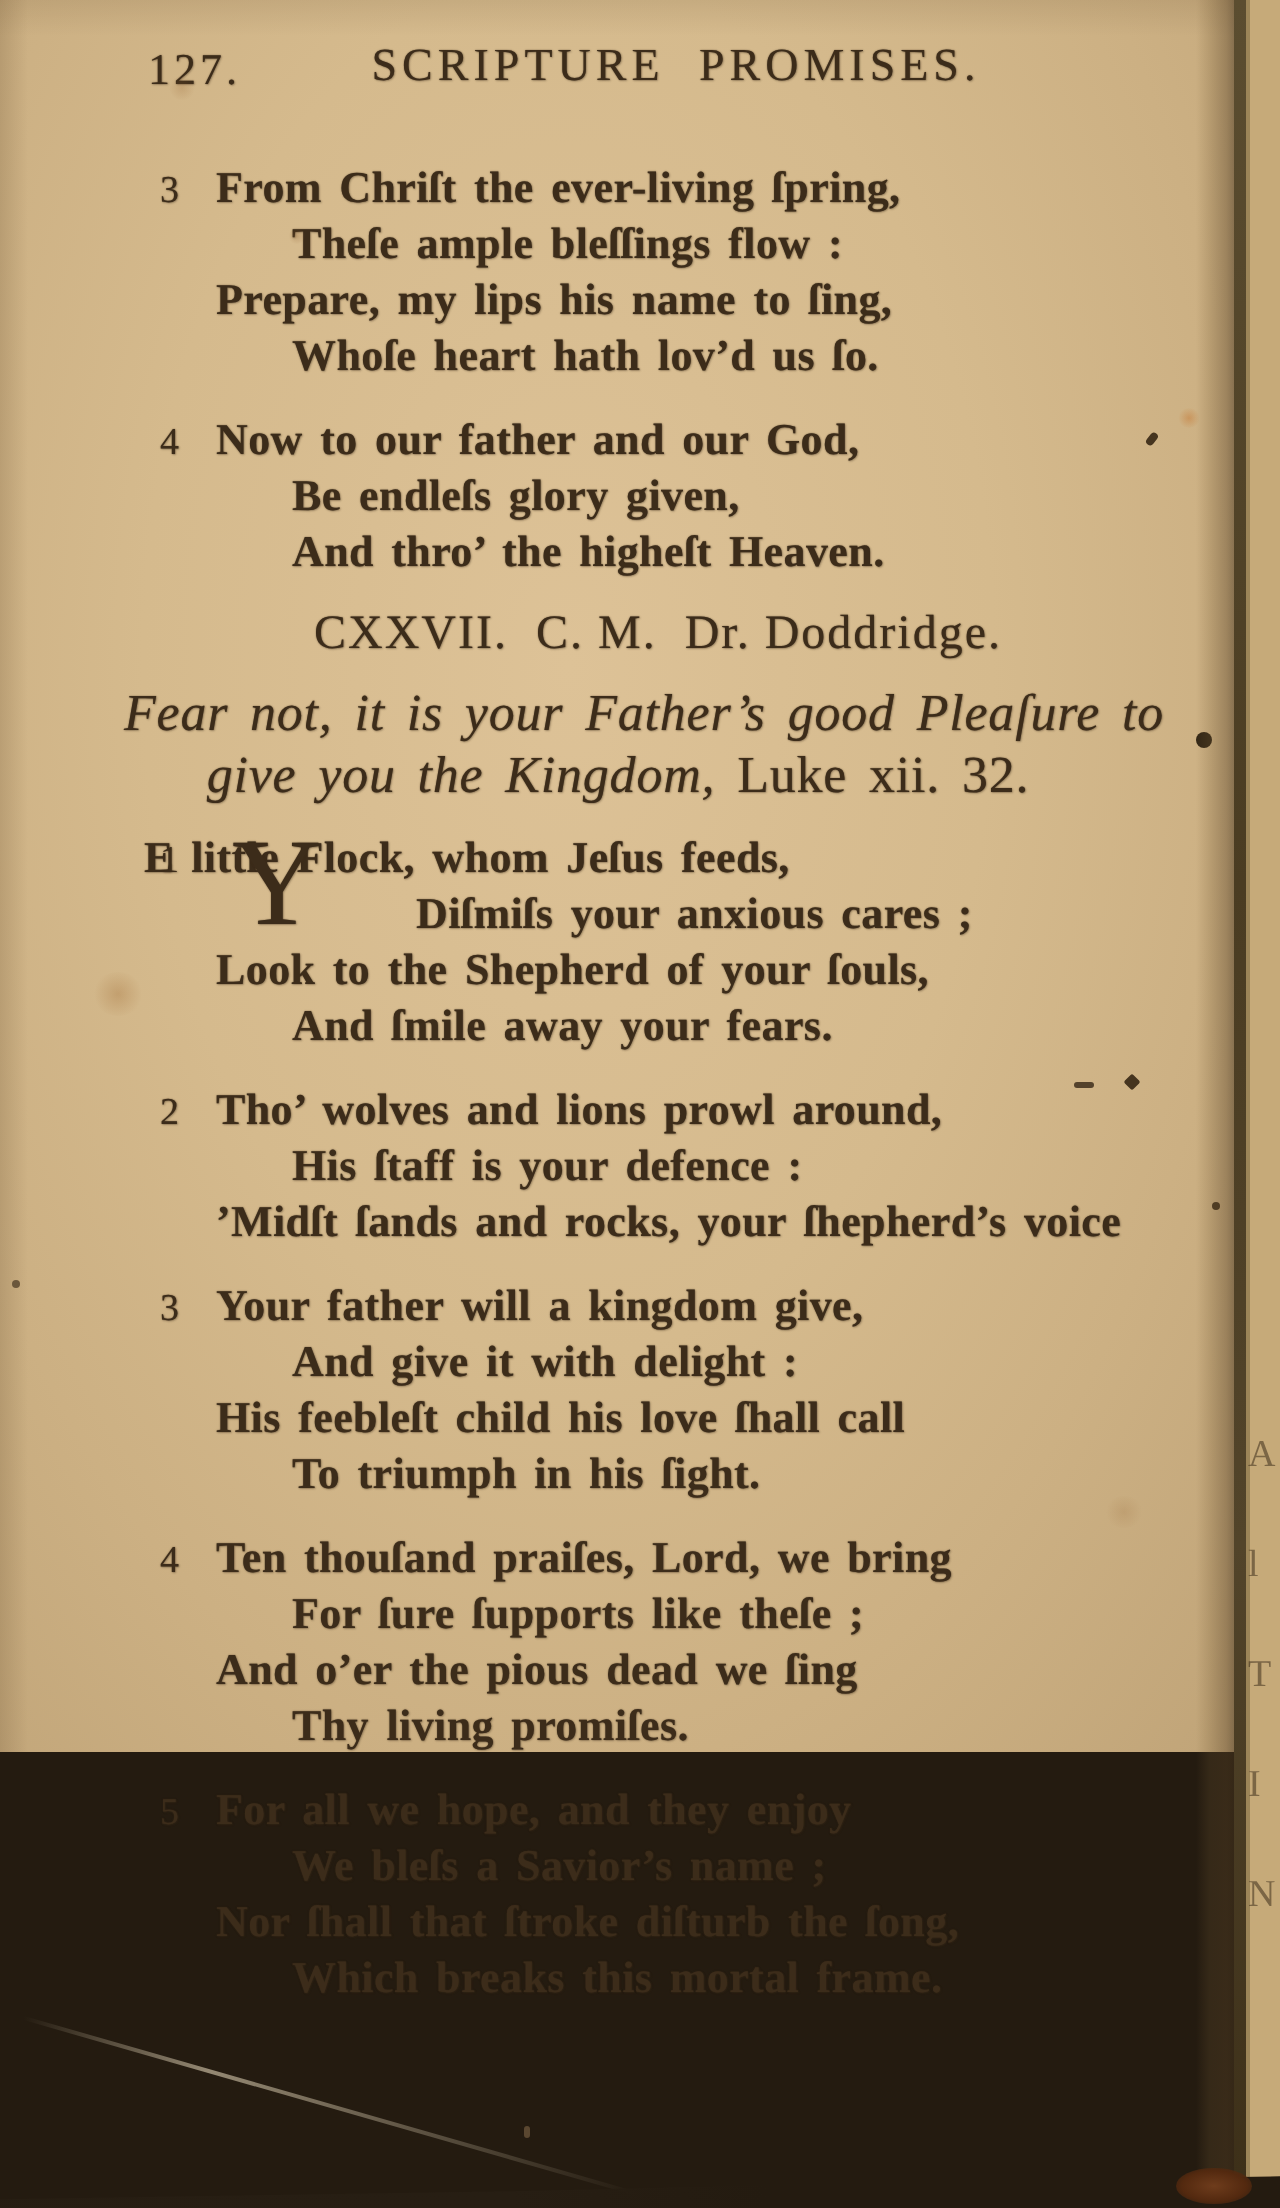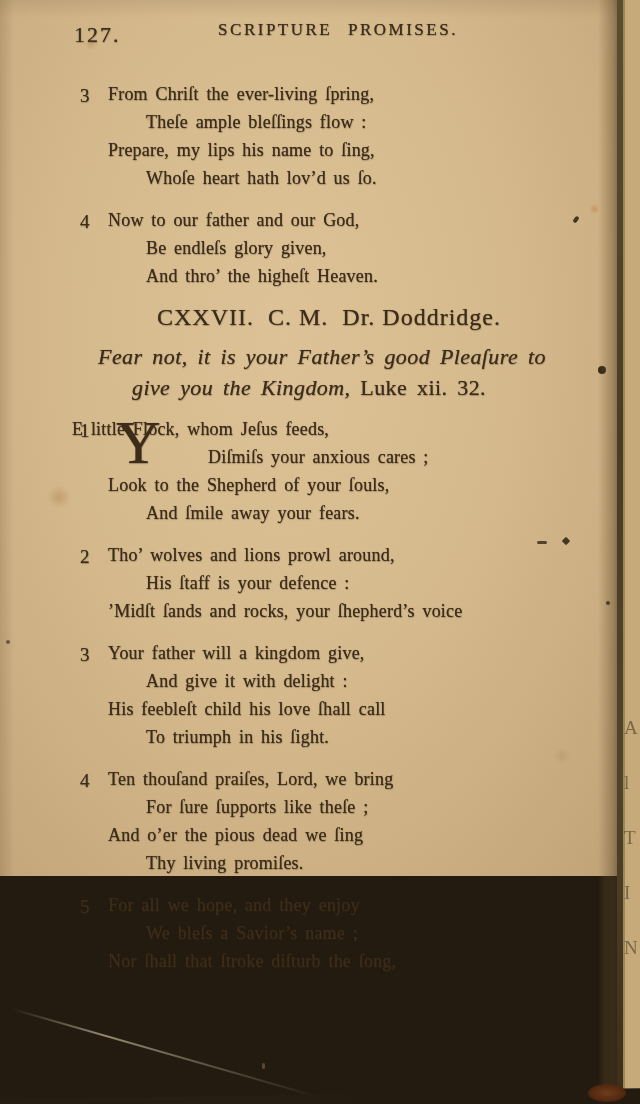--- a/index.html
+++ b/index.html
@@ -24,38 +24,38 @@
     text-shadow:0 0 .7px rgba(62,46,28,.75), .5px .5px 1px rgba(62,46,28,.3);
   }
   
   .pagehead{position:relative;height:32px;margin-bottom:28px;}
   .pagenum{
     position:absolute;left:74px;top:2px;
     font-size:22px;letter-spacing:2px;
   }
   .runtitle{
     margin:0;padding-left:58px;text-align:center;
-    font-size:17px;font-weight:normal;letter-spacing:2.5px;word-spacing:9px;
+    font-size:23px;font-weight:normal;letter-spacing:2.5px;word-spacing:9px;
   }
   
   .stanza{position:relative;margin-bottom:14px;}
   .snum{position:absolute;left:80px;top:5px;font-size:19px;}
   .line{
-    font-size:18px;line-height:28px;margin-left:108px;
-    letter-spacing:.2px;word-spacing:3px;white-space:nowrap;
+    font-size:22px;line-height:28px;margin-left:108px;
+    letter-spacing:.2px;word-spacing:3px;white-space:nowrap;font-weight:bold;
   }
   .in2{margin-left:146px;}
   
   .hymn-heading{
     display:flex;justify-content:center;gap:14px;
     margin:6px 0 10px 40px;font-size:24px;letter-spacing:1px;
   }
   
   .epigraph{margin:0 0 12px 0;font-style:italic;}
-  .epigraph p{margin:0;text-align:center;font-size:22px;line-height:31px;letter-spacing:.4px;word-spacing:4px;}
+  .epigraph p{margin:0;text-align:center;font-size:26px;line-height:31px;letter-spacing:.4px;word-spacing:4px;}
   .epigraph .l1{padding-left:26px;white-space:nowrap;}
   .epigraph .roman{font-style:normal;}
   
   .dropstanza .dropcap{
     position:absolute;left:116px;top:0px;
     font-size:62px;line-height:54px;
   }
   .dropstanza .dc1{margin-left:72px;}
   .dropstanza .dc2{margin-left:208px;}
   
@@ -173,20 +173,21 @@
     <div class="line in2">For ſure ſupports like theſe ;</div>
     <div class="line in1">And o’er the pious dead we ſing</div>
     <div class="line in2">Thy living promiſes.</div>
   </section>
 
   <section class="stanza">
     <span class="snum">5</span>
     <div class="line in1">For all we hope, and they enjoy</div>
     <div class="line in2">We bleſs a Savior’s name ;</div>
     <div class="line in1">Nor ſhall that ſtroke diſturb the ſong,</div>
+    <div class="line in2">Which breaks this mortal frame.</div>
   </section>
 
   <span class="fox f1"></span>
   <span class="fox f2"></span>
   <span class="fox f3"></span>
   <span class="fox f4"></span>
   <span class="fox f5"></span>
   <span class="spk s1"></span>
   <span class="spk s2"></span>
   <span class="spk s3"></span>

